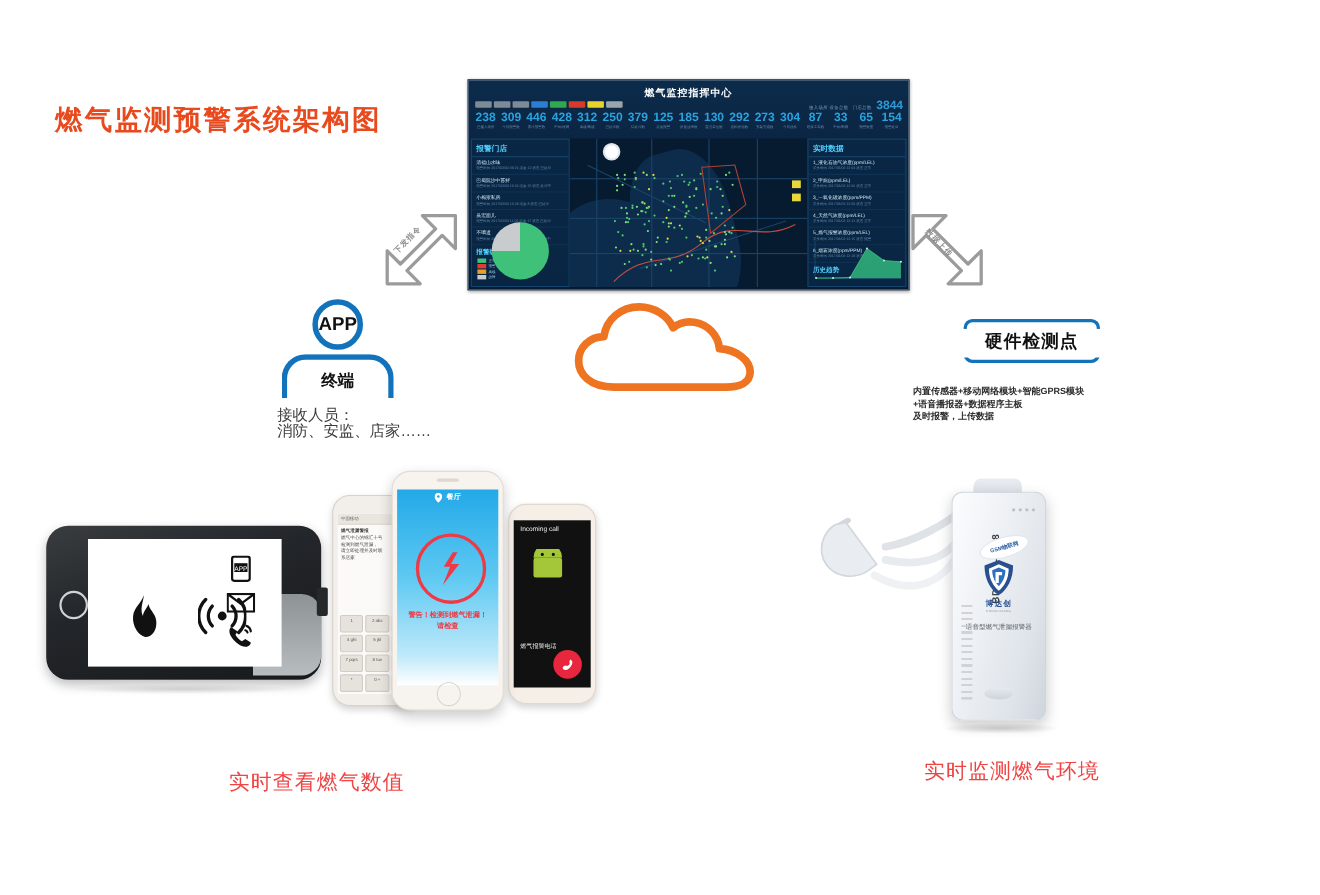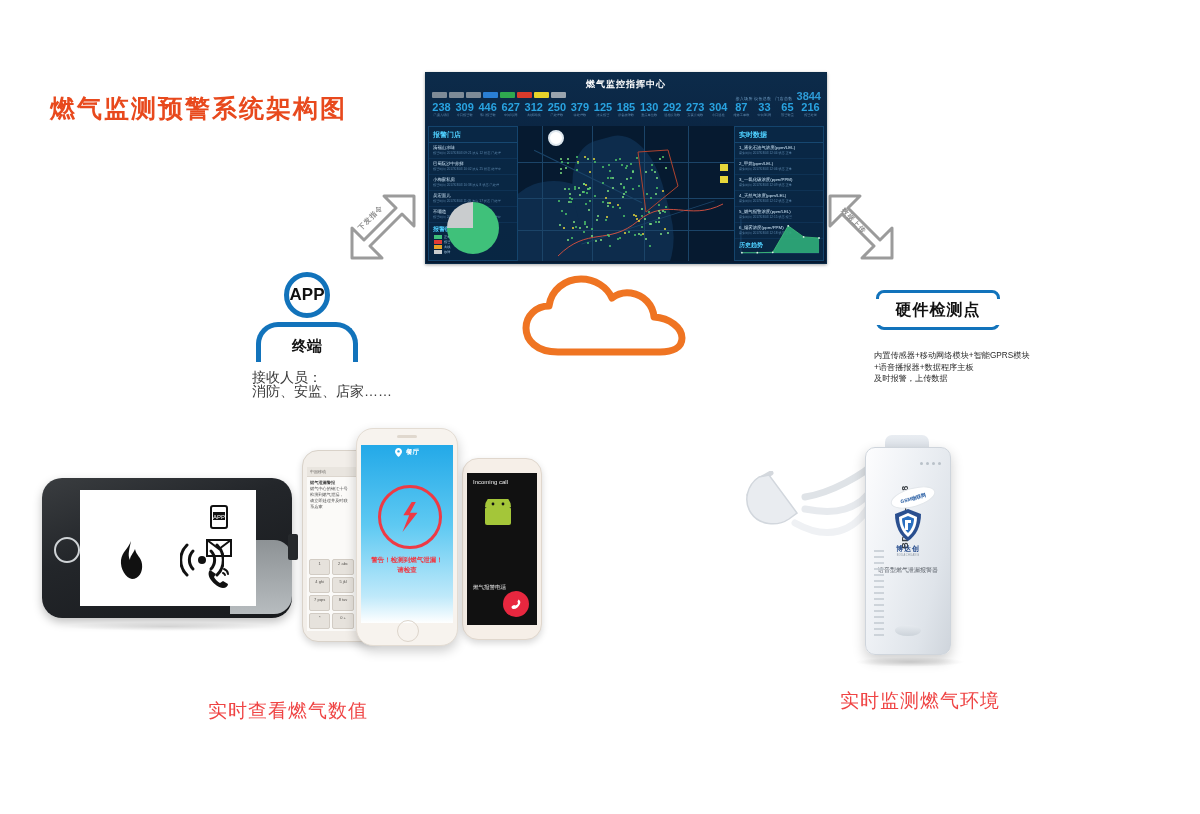--- a/index.html
+++ b/index.html
@@ -115,21 +115,21 @@
     left:876px;top:290px;width:124px;height:40px;
     border:3px solid #1273bb;border-radius:8px;background:#fff;box-sizing:border-box;
     display:flex;align-items:center;justify-content:center;
   }
   #hw-frame span{font-size:16px;font-weight:bold;color:#111;letter-spacing:1px;}
   #hw-frame:before,#hw-frame:after{
     content:"";position:absolute;background:#fff;top:6px;height:26px;width:9px;
   }
   #hw-frame:before{left:-6px;}
   #hw-frame:after{right:-6px;}
-  #hw-desc{left:874px;top:350px;font-size:8.2px;color:#2b2b2b;line-height:11.5px;font-weight:normal;}
+  #hw-desc{left:830px;top:350px;font-size:8.2px;color:#2b2b2b;line-height:11.5px;font-weight:bold;}
 
   
   #phone-l{left:42px;top:478px;width:250px;height:140px;}
   #phone-l-body{
     position:absolute;inset:0;border-radius:20px;
     background:linear-gradient(160deg,#3a3d40 0%,#23262a 40%,#17191c 100%);
     box-shadow:0 4px 10px rgba(0,0,0,.25);
   }
   #phone-l-right-shade{
     position:absolute;right:0;top:44%;width:62px;bottom:4px;border-radius:0 18px 18px 0;
@@ -270,21 +270,21 @@
       </div>
       <div class="kpi">
         <div class="kpi-val">309</div>
         <div class="kpi-cap">今日报警数</div>
       </div>
       <div class="kpi">
         <div class="kpi-val">446</div>
         <div class="kpi-cap">累计报警数</div>
       </div>
       <div class="kpi">
-        <div class="kpi-val">627</div>
+        <div class="kpi-val">428</div>
         <div class="kpi-cap">中间/联网</div>
       </div>
       <div class="kpi">
         <div class="kpi-val">312</div>
         <div class="kpi-cap">离线/断线</div>
       </div>
       <div class="kpi">
         <div class="kpi-val">250</div>
         <div class="kpi-cap">已处理数</div>
       </div>
@@ -322,21 +322,21 @@
       </div>
       <div class="kpi">
         <div class="kpi-val">33</div>
         <div class="kpi-cap">中间/断网</div>
       </div>
       <div class="kpi">
         <div class="kpi-val">65</div>
         <div class="kpi-cap">预警数量</div>
       </div>
       <div class="kpi">
-        <div class="kpi-val">216</div>
+        <div class="kpi-val">154</div>
         <div class="kpi-cap">报警处置</div>
       </div>
     </div>
 
   <div class="dash-panel" id="panel-left">
     <div class="panel-head">报警门店</div>
     <div id="left-items">
         <div class="panel-item">
           <div class="pi-t">清福山水味</div>
           <div class="pi-s">报警时间 2017/03/03 09:21 浓度 12 状态 已处理</div>

